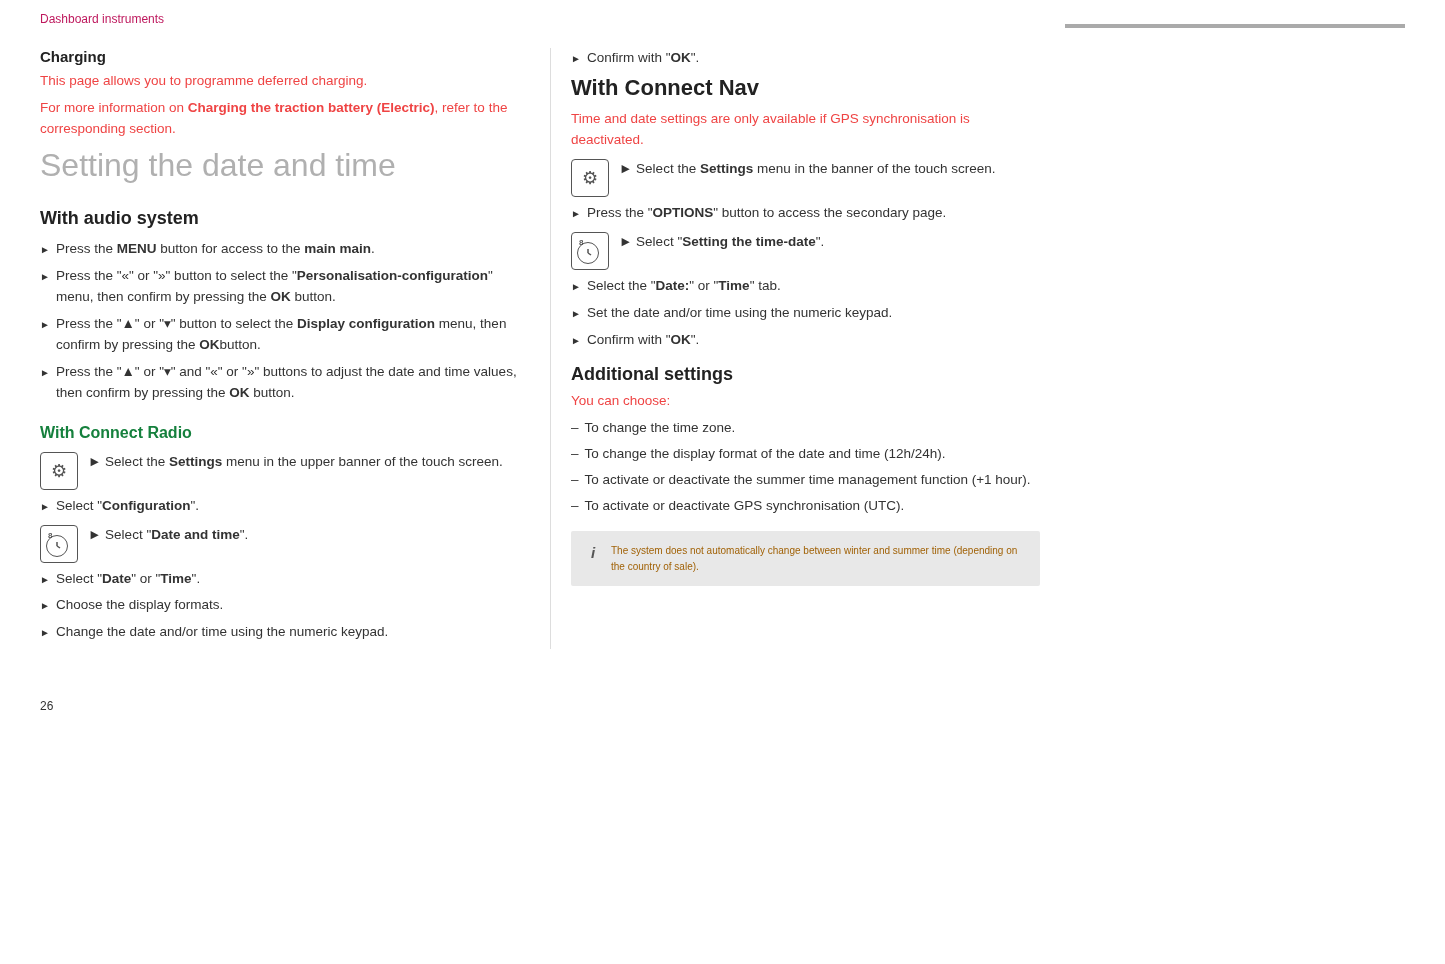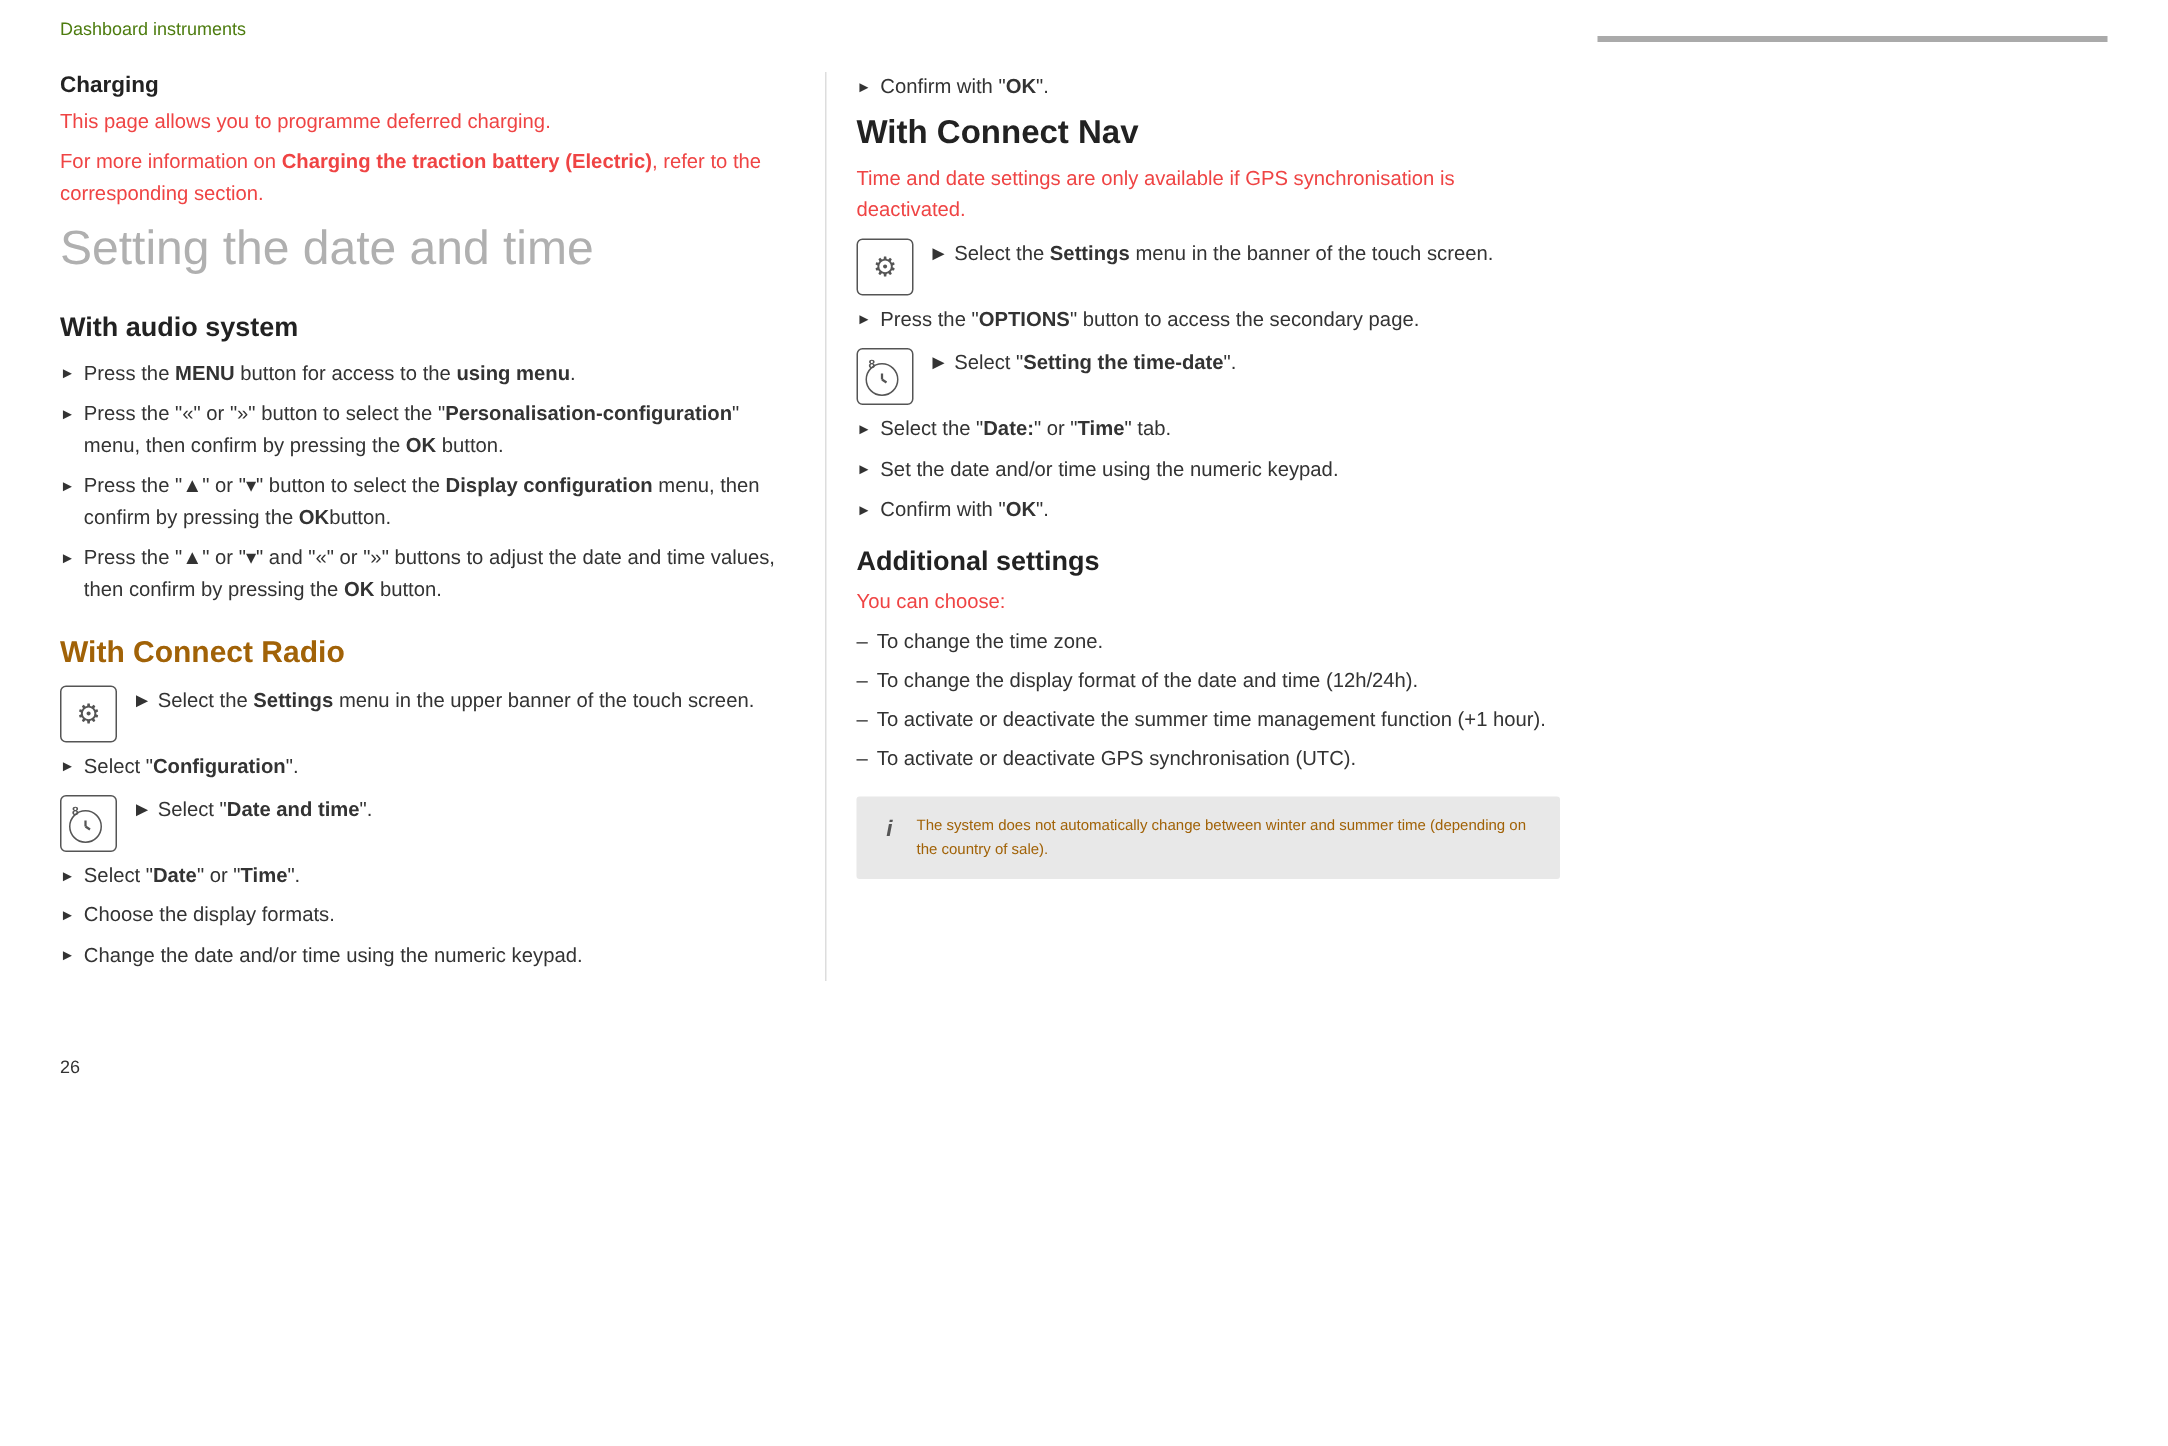--- a/index.html
+++ b/index.html
@@ -17,21 +17,21 @@
       padding: 0;
     }
     .top-bar {
       display: flex;
       align-items: center;
       padding: 10px 40px 0 40px;
       border-bottom: none;
     }
     .breadcrumb-text {
       font-size: 12px;
-      color: #4d7c0f;
+      color: #be185d;
       flex: 1;
     }
     .top-line {
       width: 340px;
       height: 4px;
       background: #aaa;
       align-self: flex-start;
       margin-top: 14px;
     }
     .content {
@@ -186,23 +186,23 @@
     }
     b { font-weight: bold; }
     .connect-nav-heading {
       font-size: 22px;
       font-weight: bold;
       color: #222;
       margin-bottom: 8px;
       margin-top: 4px;
     }
     .with-connect-radio-heading {
-      font-size: 20px;
-      font-weight: bold;
-      color: #a16207;
+      font-size: 16px;
+      font-weight: bold;
+      color: #15803d;
       margin-bottom: 10px;
       margin-top: 4px;
     }
     .connect-radio-section {
       margin-top: 20px;
     }
     .with-audio-heading {
       font-size: 18px;
       font-weight: bold;
       color: #222;
@@ -228,21 +228,21 @@
       <p>
         <span>For more information on </span><b>Charging the traction battery (Electric)</b><span>, refer to the corresponding section.</span>
       </p>
 
       <div class="section-title-large">Setting the date and time</div>
 
       <div class="with-audio-heading">With audio system</div>
 
       <div class="bullet-item">
         <span class="bullet-arrow">►</span>
-        <span class="bullet-text">Press the <b>MENU</b> button for access to the <b>using menu</b>.</span>
+        <span class="bullet-text">Press the <b>MENU</b> button for access to the <b>main main</b>.</span>
       </div>
 
       <div class="bullet-item">
         <span class="bullet-arrow">►</span>
         <span class="bullet-text">Press the "«" or "»" button to select the "<b>Personalisation-configuration</b>" menu, then confirm by pressing the <b>OK</b> button.</span>
       </div>
 
       <div class="bullet-item">
         <span class="bullet-arrow">►</span>
         <span class="bullet-text">Press the "▲" or "▾" button to select the <b>Display configuration</b> menu, then confirm by pressing the <b>OK</b>button.</span>

